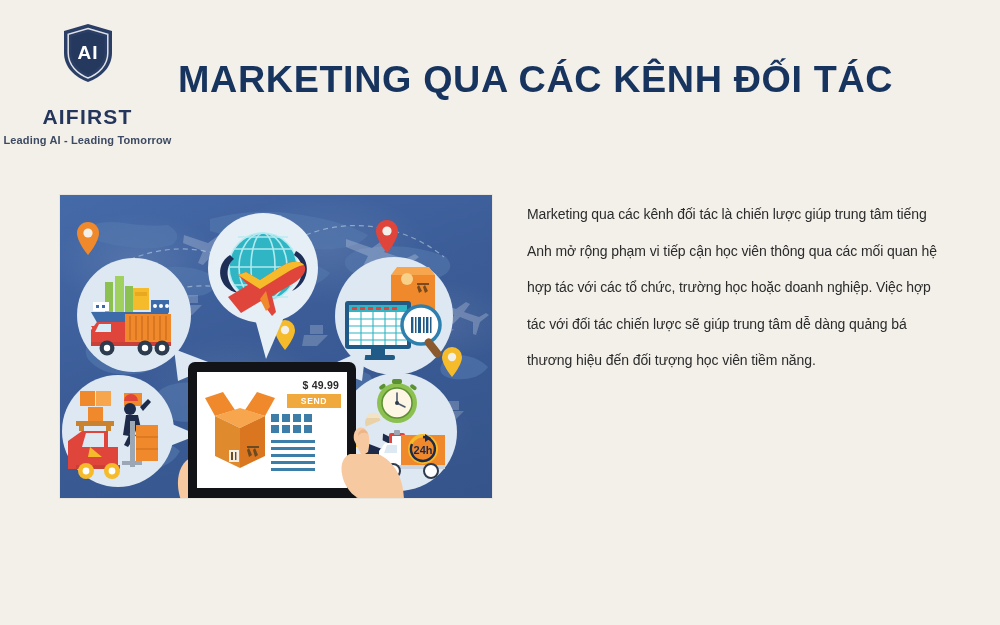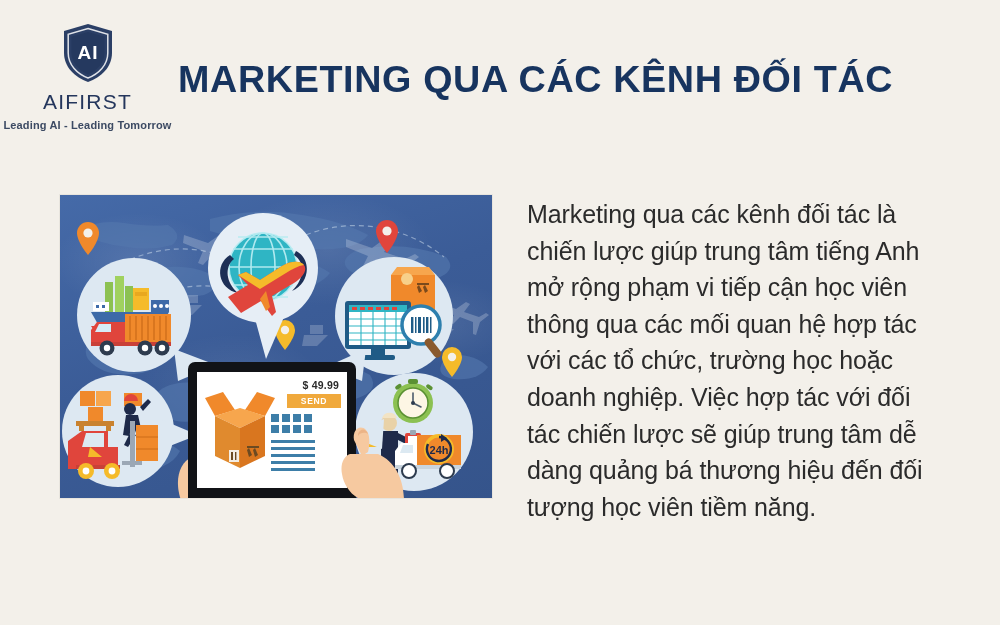--- a/index.html
+++ b/index.html
@@ -21,23 +21,23 @@
   .header{
     position:absolute; left:0; top:0; width:1000px; height:150px;
   }
   .logo{
     position:absolute; left:20px; top:22px;
     width:135px; height:115px;
     display:flex; flex-direction:column; align-items:center;
   }
   .shield-wrap{ width:56px; height:62px; }
   .logo-word{
-    margin-top:6px;
+    margin-top:21px;
     font-size:21px; letter-spacing:1.2px;
-    font-weight:400;
+    font-weight:700;
     color:#24365c;
     font-family:"Liberation Sans", sans-serif;
   }
   .logo-tag{
     margin-top:5px;
     font-size:11px; letter-spacing:.15px;
     font-weight:bold;
     color:#3c4a63;
     white-space:nowrap;
   }
@@ -117,21 +117,21 @@
     display:flex; align-items:center; justify-content:center;
   }
   .grid-sq{ position:absolute; width:8px; height:8px; background:#3d7ea8; }
   .line-bar{ position:absolute; height:3px; background:#3d7ea8; }
 
   
   .copy{
     position:absolute;
     left:527px; top:196px;
     width:410px;
-    font-size:25px;
+    font-size:14px;
     line-height:36.6px;
     color:#2b2b2b;
     font-family:"Liberation Sans", sans-serif;
     letter-spacing:-.1px;
   }
 </style>
 </head>
 <body>
 
 <div class="slide">
@@ -379,21 +379,21 @@
             <circle cx="24" cy="96" r="3.4" fill="#ffffff"></circle>
           <circle cx="50" cy="96" r="8" fill="#f5bb2a"></circle>
             <circle cx="50" cy="96" r="3.4" fill="#ffffff"></circle>
         </g>
       </svg>
     </div>
     <svg class="tail" style="left:100px;top:222px;width:40px;height:36px;" viewBox="0 0 40 36">
       <path d="M0 2 L38 18 L2 32 Z" fill="#dde8f2"></path>
     </svg>
 
-    <div class="bub" style="left:295px;top:178px;width:118px;height:118px;">
+    <div class="bub" style="left:279px;top:178px;width:118px;height:118px;">
       <svg viewBox="0 0 118 118" width="118" height="118" aria-hidden="true">
         <g>
           <circle cx="58" cy="30" r="20" fill="#8cc152"></circle>
           <circle cx="58" cy="30" r="15" fill="#fdf6e4"></circle>
           <circle cx="58" cy="30" r="15" fill="none" stroke="#5b9133" stroke-width="1.5"></circle>
           <g stroke="#4b5b6b" stroke-width="1.6" stroke-linecap="round">
             <line x1="58" y1="30" x2="58" y2="20"></line>
             <line x1="58" y1="30" x2="66" y2="34"></line>
           </g>
           <circle cx="58" cy="30" r="2" fill="#2d3b4e"></circle>

